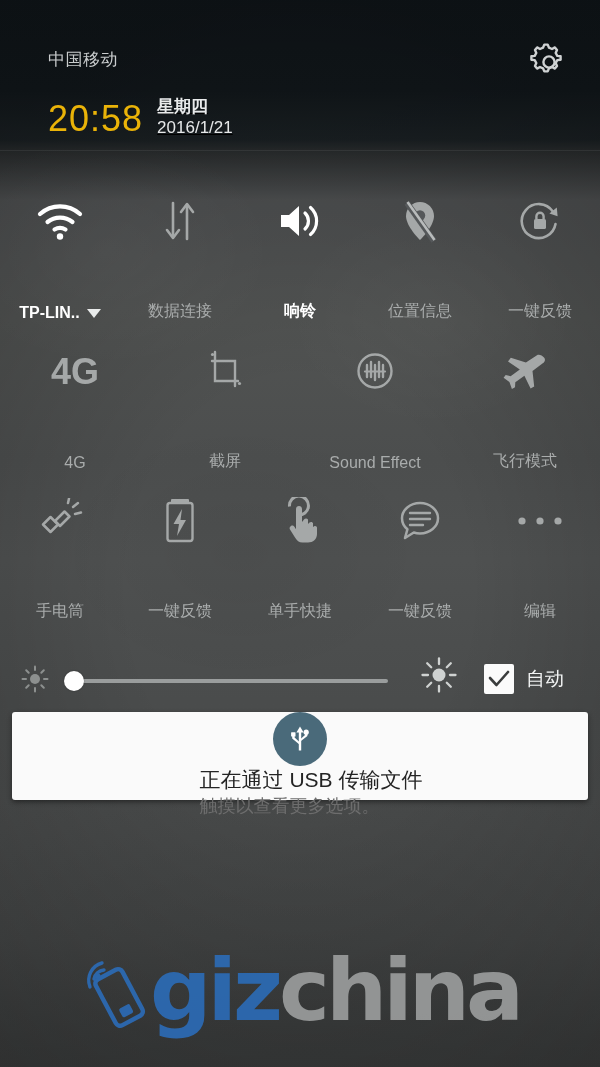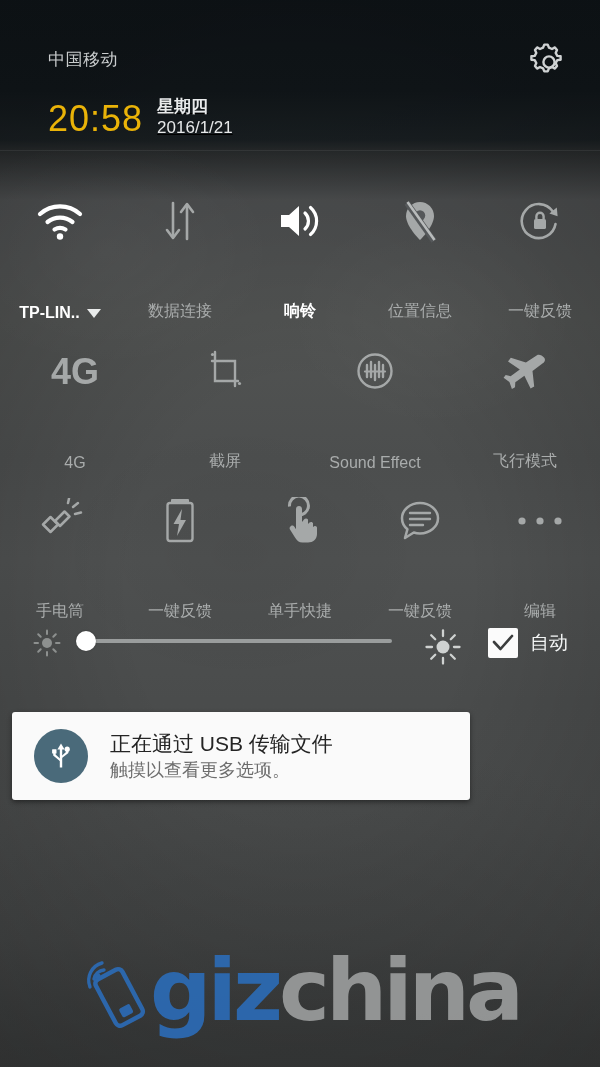--- a/index.html
+++ b/index.html
@@ -158,26 +158,26 @@
   .caret {
     width: 0; height: 0;
     border-left: 7px solid transparent;
     border-right: 7px solid transparent;
     border-top: 9px solid #e9ebeb;
   }
 
   
   .brightness {
     position: absolute;
-    left: 0; right: 0;
+    left: 0; right: 16px;
     top: 628px;
     height: 66px;
     display: flex;
-    align-items: flex-start;
-    padding: 0 32px;
+    align-items: flex-end;
+    padding: 0 20px;
     box-sizing: border-box;
   }
   .sun-small { width: 30px; height: 30px; flex: 0 0 auto; }
   .sun-big { width: 38px; height: 38px; flex: 0 0 auto; margin-left: 18px;}
   .slider {
     position: relative;
     flex: 1 1 auto;
     margin: 0 14px 0 18px;
     height: 26px;
     display: flex;
@@ -218,30 +218,31 @@
   .auto-label {
     font-size: 19px;
     color: #f2f4f4;
   }
 
   
   .notif {
     position: absolute;
     left: 12px;
     top: 712px;
-    width: 458px;
+    width: 576px;
     height: 88px;
     background: #fafafa;
     border-radius: 3px;
     box-shadow: 0 2px 5px rgba(0,0,0,0.45);
     display: flex;
     align-items: center;
     padding: 0 22px;
     box-sizing: border-box;
     cursor: pointer;
+    flex-direction: column;
   }
   .notif-icon {
     width: 54px; height: 54px;
     border-radius: 50%;
     background: #4a6a7a;
     display: flex;
     align-items: center;
     justify-content: center;
     flex: 0 0 auto;
   }

